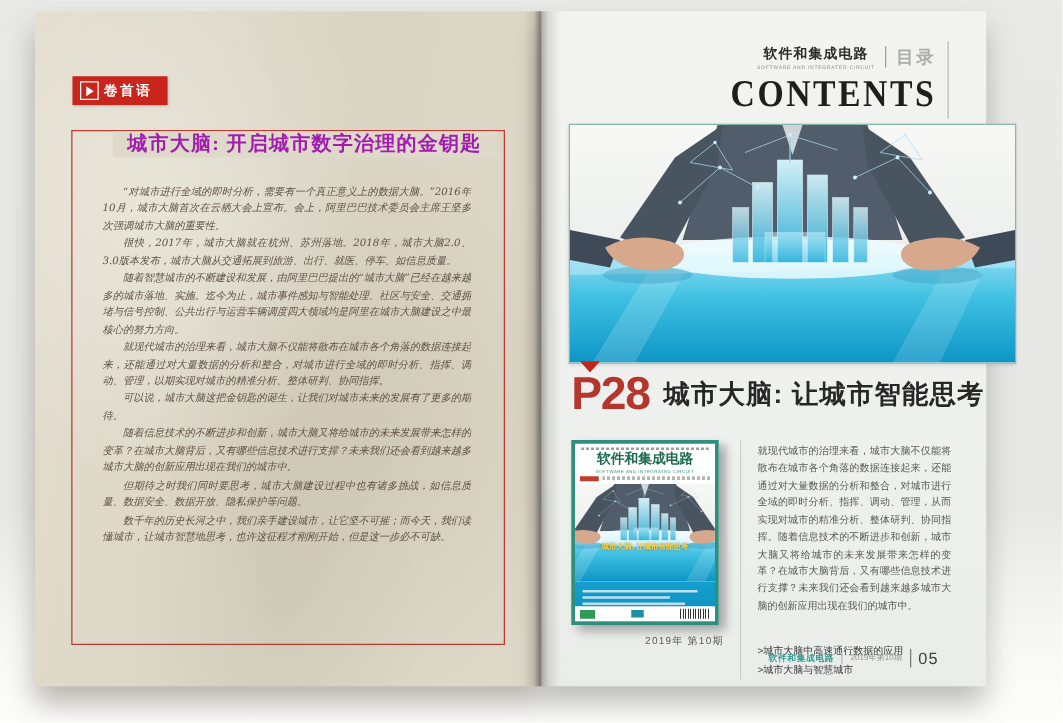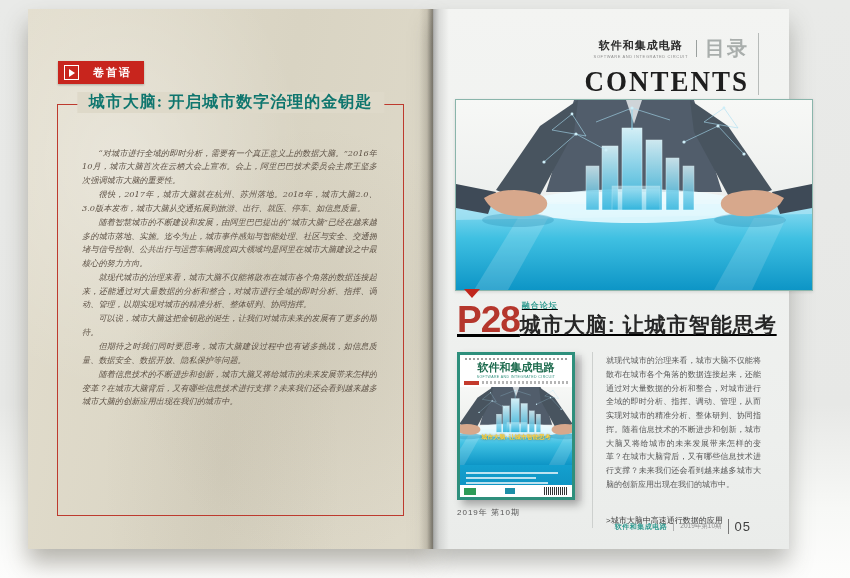--- a/index.html
+++ b/index.html
@@ -14,30 +14,30 @@
     left:28px;width:405px;
     background:
       radial-gradient(at 22% 28%, rgba(255,255,255,.30), transparent 42%),
       radial-gradient(at 72% 62%, rgba(120,108,86,.10), transparent 46%),
       radial-gradient(at 48% 85%, rgba(110,100,80,.08), transparent 40%),
       linear-gradient(100deg,#e2ddcd,#d9d4c3 55%,#dfdaca);
     box-shadow:0 14px 22px rgba(70,65,50,.38);
   }
   .page-left::after{content:"";position:absolute;right:0;top:0;bottom:0;width:14px;
     background:linear-gradient(90deg,transparent,rgba(60,50,35,.20));}
-  .badge{position:absolute;left:30px;top:52px;display:flex;align-items:center;gap:14px;
+  .badge{position:absolute;left:30px;top:52px;display:flex;align-items:center;gap:4px;
     background:#c8251d;padding:4px 12px 4px 6px;box-shadow:0 1px 2px rgba(0,0,0,.25);text-align:center;}
   .play-box{width:13px;height:13px;border:1px solid #fff;display:flex;align-items:center;justify-content:center;}
   .play-tri{width:0;height:0;border-left:6px solid #fff;border-top:4px solid transparent;border-bottom:4px solid transparent;margin-left:1px;}
   .badge-label{color:#fff;font-size:11px;font-weight:bold;letter-spacing:2px;}
   .frame{position:absolute;left:29px;top:95px;width:345px;height:410px;border:1px solid #bd3a2e;}
   .article-title{
     position:absolute;top:-13px;left:50%;transform:translateX(-50%);
-    margin:0;padding:0 12px;background:#ded9c9;white-space:nowrap;
-    font-family:"Liberation Serif",serif;font-size:16px;font-weight:800;color:#0f766e;letter-spacing:1px;}
+    margin:13px;padding:0 12px;background:#ded9c9;white-space:nowrap;
+    font-family:"Liberation Serif",serif;font-size:16px;font-weight:800;color:#a21caf;letter-spacing:1px;}
   .body-text{position:absolute;left:24px;right:26px;top:42px;bottom:24px;overflow:hidden;
     font-family:"DejaVu Serif",serif;font-style:italic;
     font-size:8.2px;line-height:1.64;color:#5e5246;text-align:justify;}
   .body-text p{margin:0 0 1px 0;text-indent:2em;}
   
   .spine{position:absolute;left:427px;top:9px;width:12px;height:540px;z-index:5;
     background:linear-gradient(90deg,transparent,rgba(0,0,0,.28) 45%,rgba(0,0,0,.12) 60%,transparent);}
   
   .page-right{
     left:433px;width:356px;
@@ -45,31 +45,31 @@
     box-shadow:0 14px 22px rgba(70,70,60,.35);
   }
   .page-right::before{content:"";position:absolute;left:0;top:0;bottom:0;width:16px;
     background:linear-gradient(90deg,rgba(0,0,0,.16),transparent);}
   .rp-header{position:absolute;top:26px;right:40px;text-align:right;}
   .rp-header-row{display:flex;align-items:center;justify-content:flex-end;gap:8px;}
   .mag-block{text-align:center;}
   .mag-cn{font-family:"Liberation Serif",serif;font-size:11px;font-weight:800;color:#2b2b2b;letter-spacing:1px;}
   .mag-en{font-size:4px;color:#8d8d8d;letter-spacing:.6px;margin-top:1px;}
   .hdr-div{width:1px;height:17px;background:#9aa09e;}
-  .mulu{font-size:20px;font-weight:800;color:#a9aeac;letter-spacing:2px;}
+  .mulu{font-size:14px;font-weight:800;color:#a9aeac;letter-spacing:2px;}
   .contents-word{display:inline-block;font-family:"Liberation Serif",serif;font-size:27px;font-weight:800;
     color:#1e1e1e;letter-spacing:2px;transform:scaleY(1.12);transform-origin:top right;margin-top:2px;}
   .header-rule{position:absolute;top:24px;right:30px;width:1px;height:62px;background:#b7bbb9;}
   .hero{position:absolute;left:22px;top:90px;width:356px;height:190px;border:1px solid #8ab5ab;
     background:#eef0ee;box-shadow:0 1px 3px rgba(0,0,0,.12);}
   .hero svg{display:block;width:100%;height:100%;}
   .feature{position:absolute;left:24px;top:280px;}
   .tri-down{width:0;height:0;border-left:8px solid transparent;border-right:8px solid transparent;
     border-top:9px solid #c0261c;margin:0 0 2px 7px;}
-  .feature-row{display:flex;align-items:flex-end;text-decoration:underline;}
+  .feature-row{display:flex;align-items:center;gap:11px;}
   .p28{font-size:37px;line-height:.82;font-weight:800;color:#b5362c;letter-spacing:-1px;}
   .feat-tag{font-size:8px;font-weight:bold;color:#2f9a8f;letter-spacing:1px;margin:0 0 3px 2px;}
   .feat-title{font-size:21px;font-weight:800;color:#272727;letter-spacing:1px;line-height:1;}
   .lower{position:absolute;left:24px;top:343px;right:28px;display:flex;gap:13px;}
   .cover-wrap{width:122px;flex:none;}
   .cover{width:112px;height:142px;border:3px solid #2e8f7c;background:#fff;
     box-shadow:5px 5px 8px rgba(0,0,0,.30), 8px 2px 0 -1px #e8e8e8;position:relative;overflow:hidden;}
   .cov-microline{height:2px;margin:3px 5px 2px 5px;
     background:repeating-linear-gradient(90deg,#9d9d9d 0 2px,transparent 2px 4px);}
   .cov-title{font-family:"Liberation Serif",serif;font-size:11px;font-weight:800;color:#1d6b4e;
@@ -84,21 +84,21 @@
   .cov-headline{position:absolute;left:0;right:0;top:46px;text-align:center;
     font-size:6px;font-weight:800;color:#ffd23e;text-shadow:0 0 2px rgba(0,60,80,.65);}
   .cov-list{background:linear-gradient(180deg,#14a0cf,#0d8fbe);padding:4px 6px 3px 6px;}
   .cov-line{height:2px;background:rgba(255,255,255,.72);margin:3px 0;}
   .cov-bottom{position:absolute;left:0;right:0;bottom:0;height:12px;background:#fff;
     display:flex;align-items:center;justify-content:space-between;padding:0 4px;}
   .cov-green{width:12px;height:7px;background:#2e9b57;}
   .cov-teal{width:10px;height:6px;background:#1d8fa8;}
   .cov-barcode{width:24px;height:8px;
     background:repeating-linear-gradient(90deg,#333 0 1px,#fff 1px 2px);}
-  .cover-caption{text-align:left;font-size:8px;color:#585858;margin-top:7px;letter-spacing:1px;}
+  .cover-caption{text-align:right;font-size:8px;color:#585858;margin-top:7px;letter-spacing:1px;}
   .text-col{flex:1;border-left:1px solid #cdd0ce;padding-left:13px;}
   .summary{font-size:8px;line-height:1.72;color:#585858;text-align:justify;margin:2px 0 0 0;}
   .toc{margin-top:21px;}
   .toc-item{font-size:8px;color:#3a3a3a;line-height:1.95;}
   .rp-footer{position:absolute;right:38px;bottom:15px;display:flex;align-items:center;gap:6px;}
   .f-mag{font-size:7px;font-weight:bold;color:#2f9a8f;letter-spacing:.5px;}
   .f-sep{width:1px;height:8px;background:#b0b0b0;}
   .f-issue{font-size:6.5px;color:#8f8f8f;}
   .f-bar{width:1px;height:15px;background:#777;}
   .f-page{font-size:13px;color:#3f3f3f;letter-spacing:1px;}
@@ -116,22 +116,23 @@
       <span class="badge-label">卷首语</span>
     </div>
     <div class="frame">
       <h1 class="article-title">城市大脑: 开启城市数字治理的金钥匙</h1>
       <div class="body-text">
         <p>“对城市进行全域的即时分析，需要有一个真正意义上的数据大脑。”2016年10月，城市大脑首次在云栖大会上宣布。会上，阿里巴巴技术委员会主席王坚多次强调城市大脑的重要性。</p>
         <p>很快，2017年，城市大脑就在杭州、苏州落地。2018年，城市大脑2.0、3.0版本发布，城市大脑从交通拓展到旅游、出行、就医、停车、如信息质量。</p>
         <p>随着智慧城市的不断建设和发展，由阿里巴巴提出的“城市大脑”已经在越来越多的城市落地、实施。迄今为止，城市事件感知与智能处理、社区与安全、交通拥堵与信号控制、公共出行与运营车辆调度四大领域均是阿里在城市大脑建设之中最核心的努力方向。</p>
         <p>就现代城市的治理来看，城市大脑不仅能将散布在城市各个角落的数据连接起来，还能通过对大量数据的分析和整合，对城市进行全域的即时分析、指挥、调动、管理，以期实现对城市的精准分析、整体研判、协同指挥。</p>
         <p>可以说，城市大脑这把金钥匙的诞生，让我们对城市未来的发展有了更多的期待。</p>
+        <p>随着信息技术的不断进步和创新，城市大脑又将给城市的未来发展带来怎样的变革？在城市大脑背后，又有哪些信息技术进行支撑？未来我们还会看到越来越多城市大脑的创新应用出现在我们的城市中。</p>
         <p>但期待之时我们同时要思考，城市大脑建设过程中也有诸多挑战，如信息质量、数据安全、数据开放、隐私保护等问题。</p>
-        <p>随着信息技术的不断进步和创新，城市大脑又将给城市的未来发展带来怎样的变革？在城市大脑背后，又有哪些信息技术进行支撑？未来我们还会看到越来越多城市大脑的创新应用出现在我们的城市中。</p>
+        <p>数千年的历史长河之中，我们亲手建设城市，让它坚不可摧；而今天，我们读懂城市，让城市智慧地思考，也许这征程才刚刚开始，但是这一步必不可缺。</p>
       </div>
     </div>
   </div>
 
   <div class="spine"></div>
 
   <div class="page page-right">
 
     <div class="rp-header">
       <div class="rp-header-row">
@@ -210,21 +211,20 @@
           <path d="M328,98 q-22,-13 -52,-5 q-15,5 -10,15 q7,10 30,8 q24,-2 32,-18 z" fill="#d7a88c"></path>
         </g>
       </svg>
     </div>
 
     <div class="feature">
       <div class="tri-down"></div>
       <div class="feature-row">
         <div class="p28">P28</div>
         <div class="feat-col">
-          <div class="feat-tag">融合论坛</div>
           <div class="feat-title">城市大脑: 让城市智能思考</div>
         </div>
       </div>
     </div>
 
     <div class="lower">
       <div class="cover-wrap">
         <div class="cover">
           <div class="cov-microline"></div>
           <div class="cov-title">软件和集成电路</div>
@@ -250,20 +250,21 @@
             <span class="cov-teal"></span>
             <span class="cov-barcode"></span>
           </div>
         </div>
         <div class="cover-caption">2019年 第10期</div>
       </div>
       <div class="text-col">
         <p class="summary">就现代城市的治理来看，城市大脑不仅能将散布在城市各个角落的数据连接起来，还能通过对大量数据的分析和整合，对城市进行全域的即时分析、指挥、调动、管理，从而实现对城市的精准分析、整体研判、协同指挥。随着信息技术的不断进步和创新，城市大脑又将给城市的未来发展带来怎样的变革？在城市大脑背后，又有哪些信息技术进行支撑？未来我们还会看到越来越多城市大脑的创新应用出现在我们的城市中。</p>
         <div class="toc">
           <div class="toc-item">&gt;城市大脑中高速通行数据的应用</div>
+          <div class="toc-item">&gt;城市大脑与智慧城市</div>
         </div>
       </div>
     </div>
 
     <div class="rp-footer">
       <span class="f-mag">软件和集成电路</span>
       <span class="f-sep"></span>
       <span class="f-issue">2019年第10期</span>
       <span class="f-bar"></span>
       <span class="f-page">05</span>

